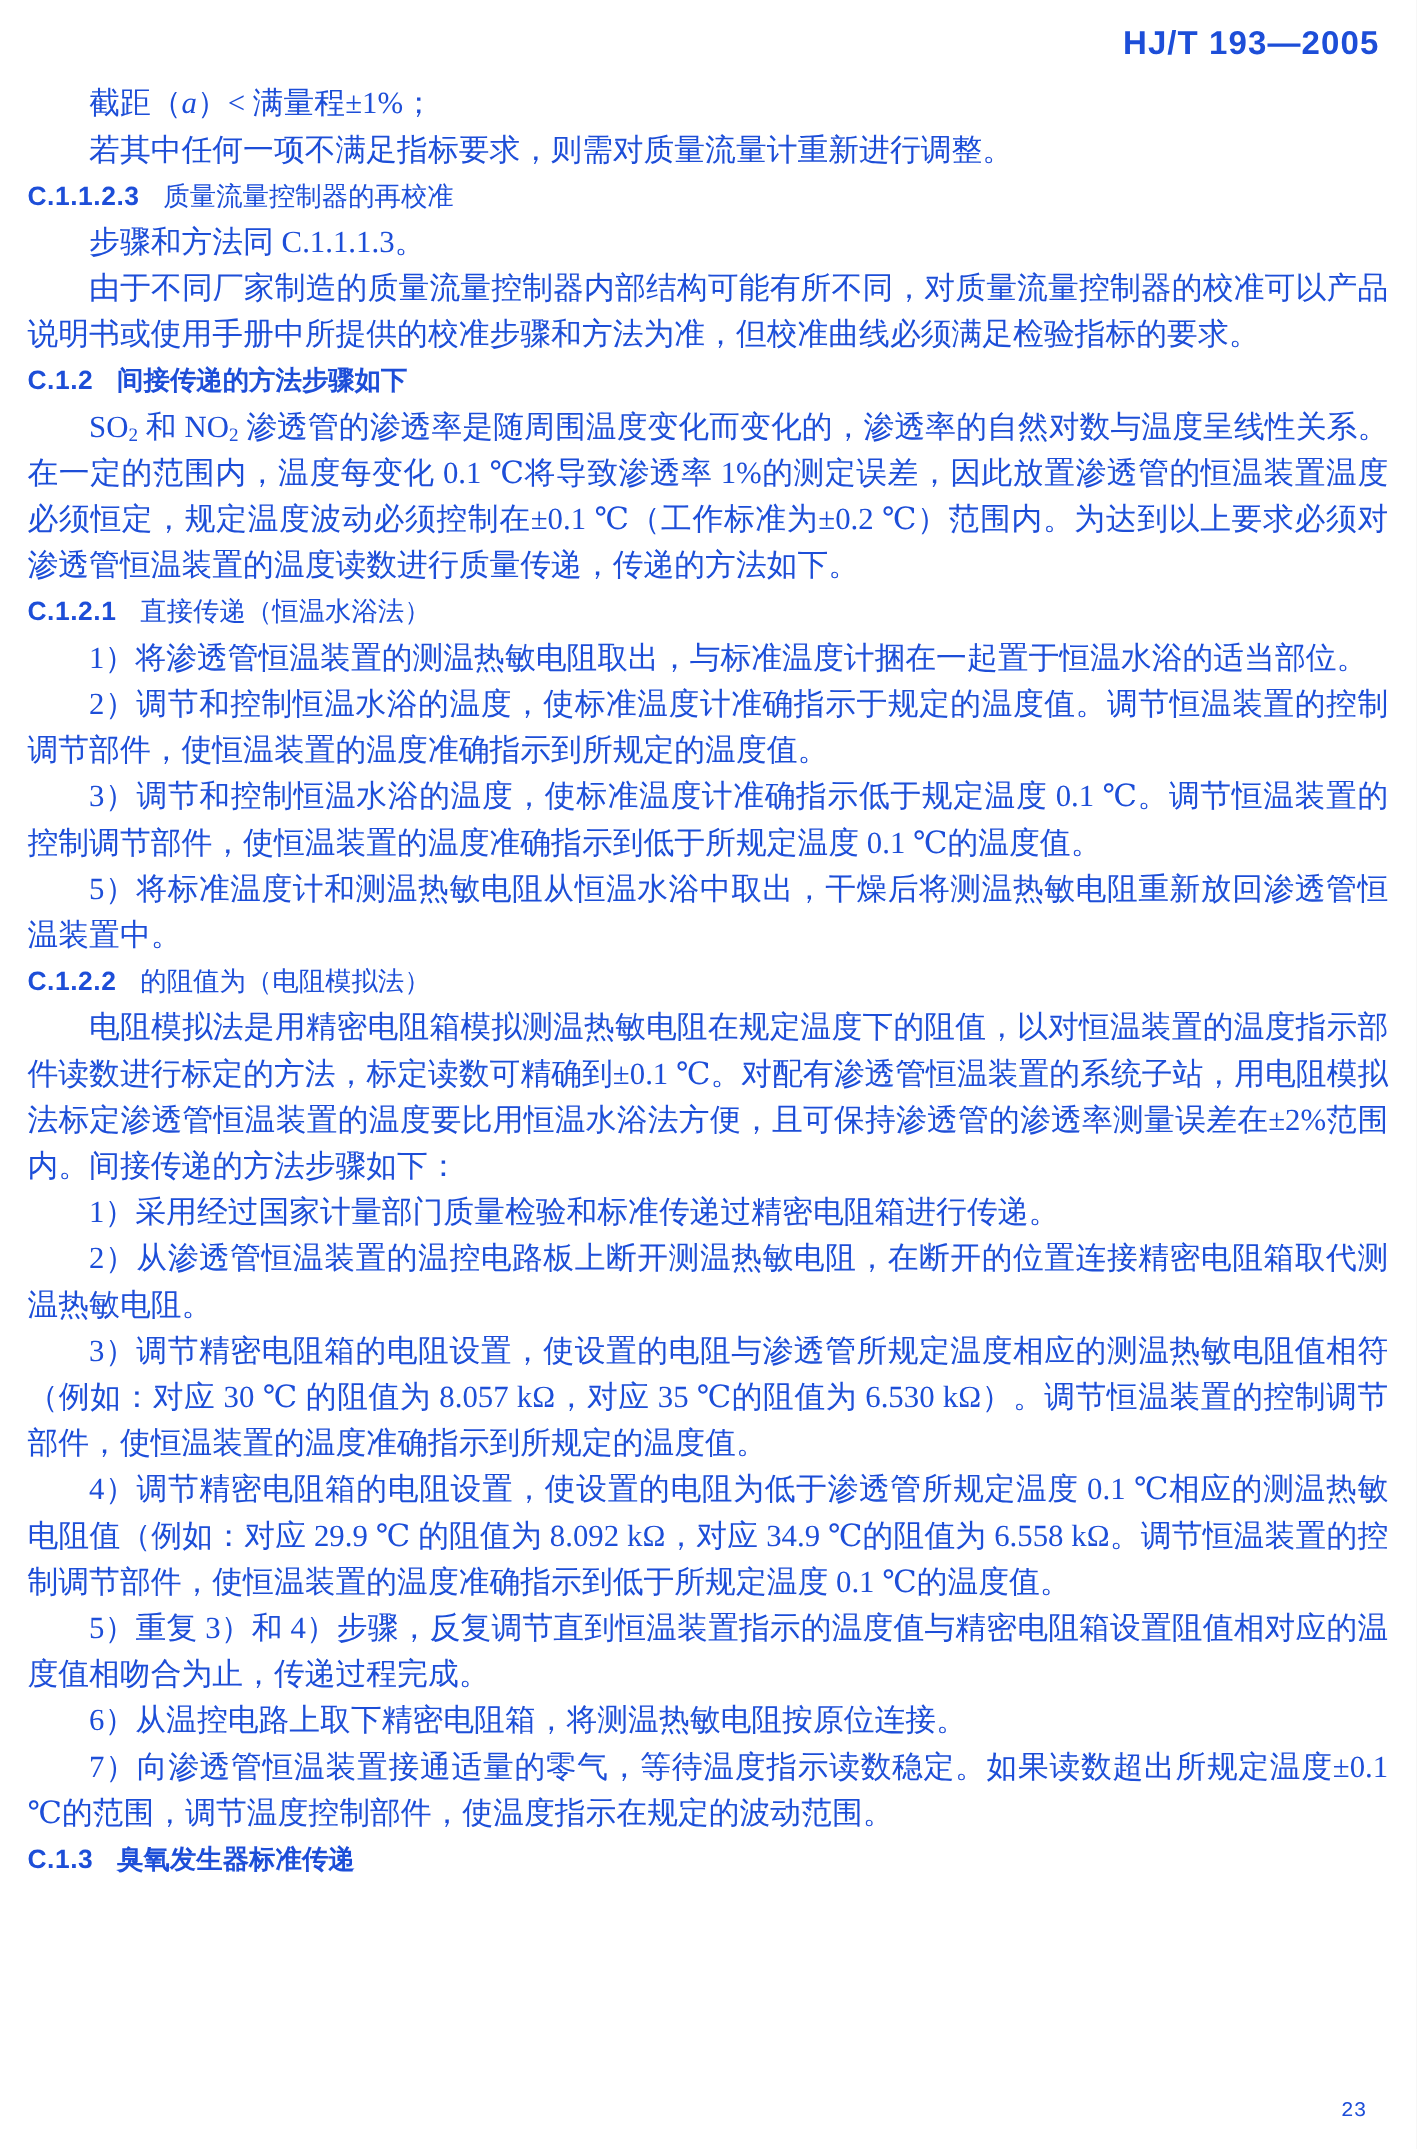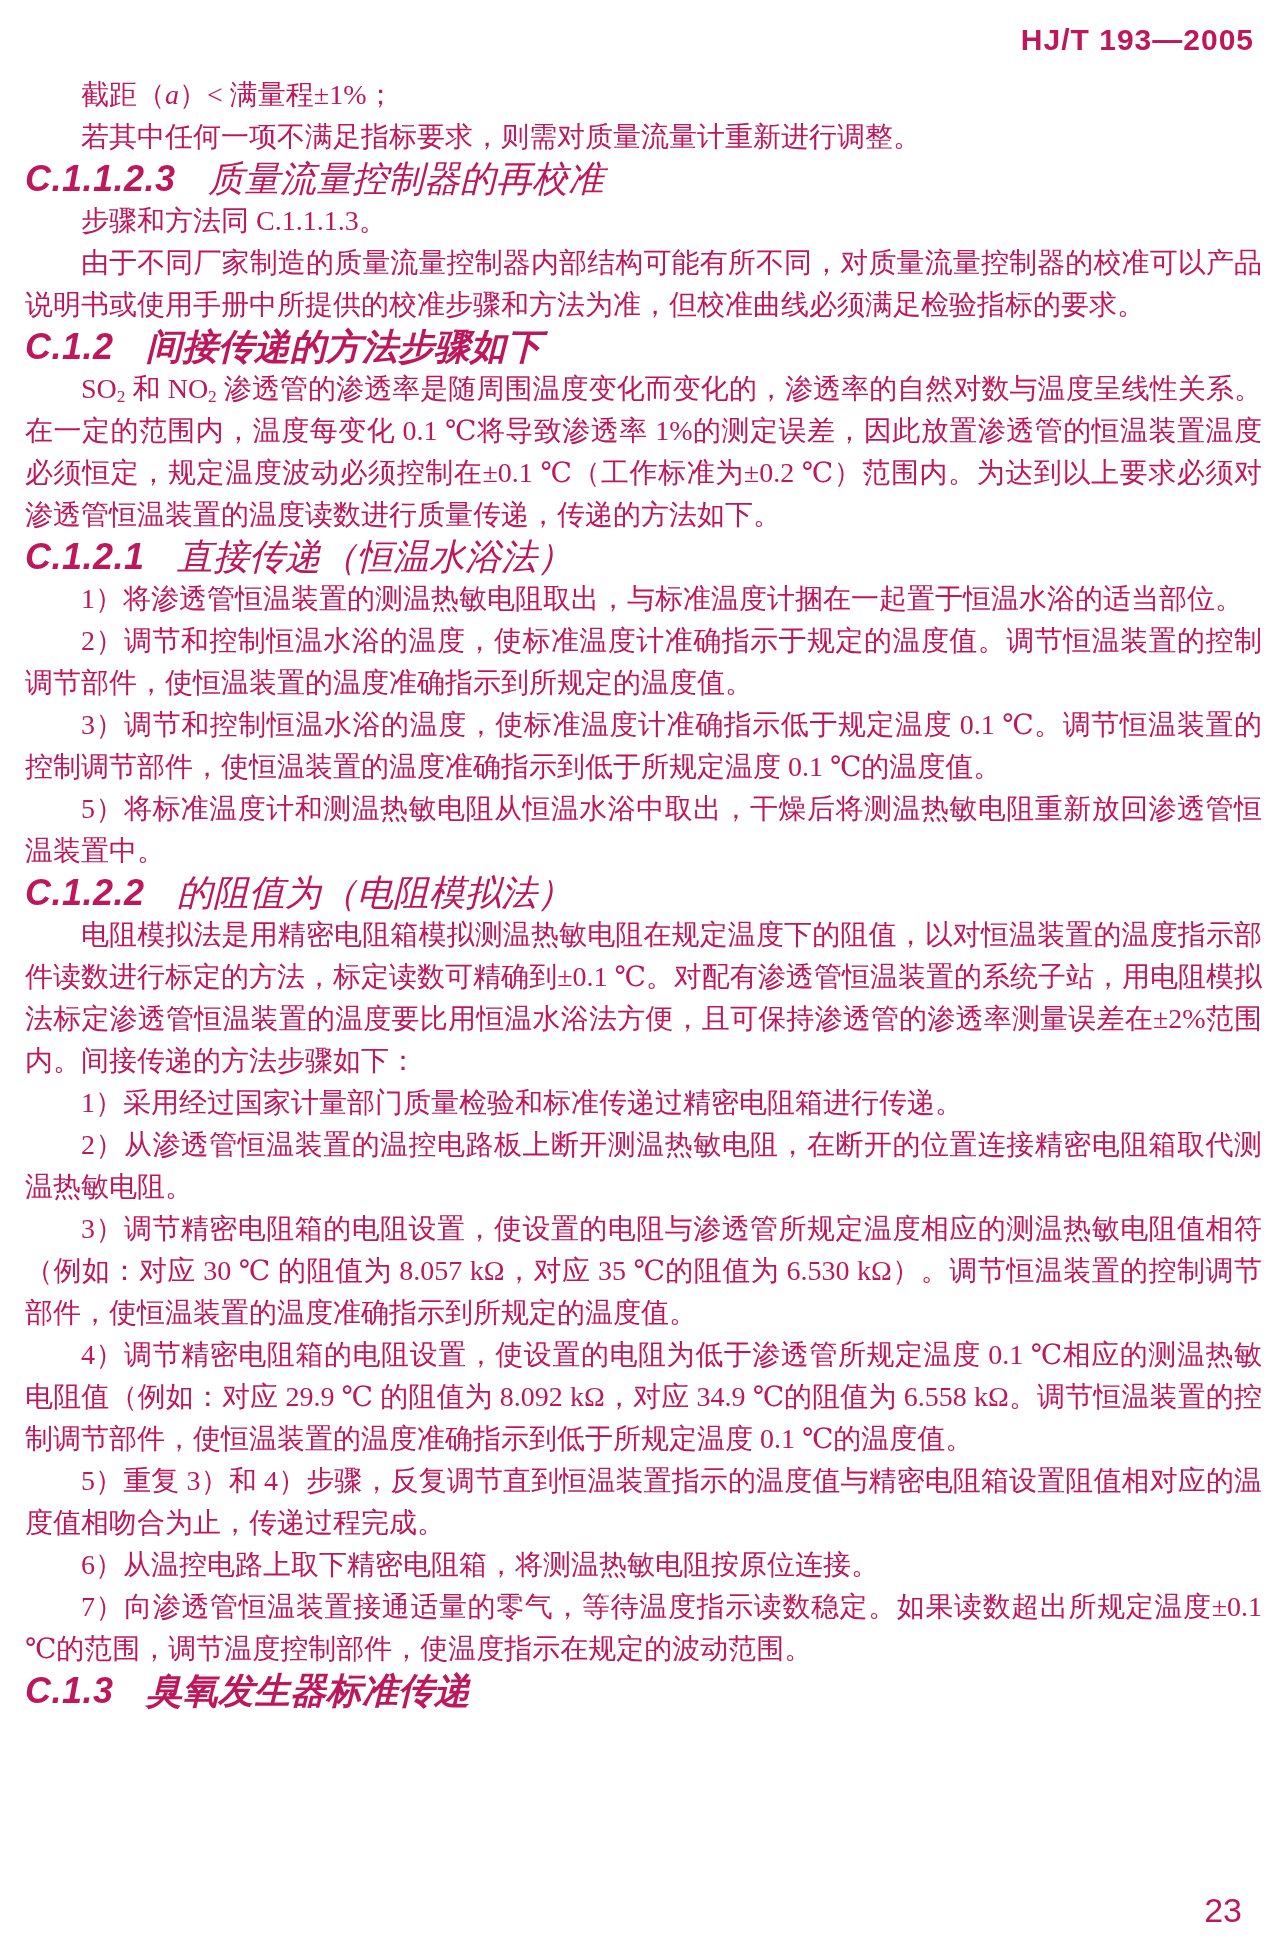--- a/index.html
+++ b/index.html
@@ -2,21 +2,21 @@
 <html><head>
 <meta charset="utf-8">
 <style>
   html, body { margin: 0; padding: 0; background: #e8e8e8; }
   .page {
     position: relative;
     width: 1288px;
     height: 1954px;
     margin: 0 auto;
     background: #ffffff;
-    color: #be185d;
+    color: #1d4ed8;
     box-sizing: border-box;
     padding: 20px 26px 0 25px;
     font-family: "Liberation Serif", "DejaVu Serif", serif;
     overflow: hidden;
   }
   .doc-header {
     text-align: right;
     font-family: "Liberation Sans", "DejaVu Sans", sans-serif;
     font-weight: bold;
     font-size: 30px;
@@ -28,23 +28,22 @@
   .doc-body {
     font-size: 28px;
     line-height: 42px;
     text-align: justify;
     text-justify: inter-ideograph;
   }
   .doc-body p { margin: 0; }
   .para { text-indent: 2em; }
   .heading {
     text-indent: 0;
-    font-size: 36px;
+    font-size: 24px;
     line-height: 42px;
-    font-style: italic;
   }
   .heading .num {
     font-family: "Liberation Sans", "DejaVu Sans", sans-serif;
     font-weight: bold;
     letter-spacing: 0.5px;
     margin-right: 0.9em;
   }
   .heading.level3 .title {
     font-family: "Liberation Sans", "DejaVu Sans", sans-serif;
     font-weight: bold;
@@ -53,22 +52,22 @@
   sub {
     font-size: 0.62em;
     line-height: 0;
     vertical-align: -0.25em;
   }
   .var { font-style: italic; font-family: "Liberation Serif", serif; }
   .page-number {
     position: absolute;
     right: 46px;
     bottom: 24px;
-    font-size: 34px;
-    font-family: Liberation Sans, sans-serif;
+    font-size: 19px;
+    font-family: Liberation Mono, monospace;
     text-align: right;
   }
 </style>
 </head>
 <body>
 
 <div class="page">
 
   <div class="doc-header">HJ/T 193—2005</div>
 

